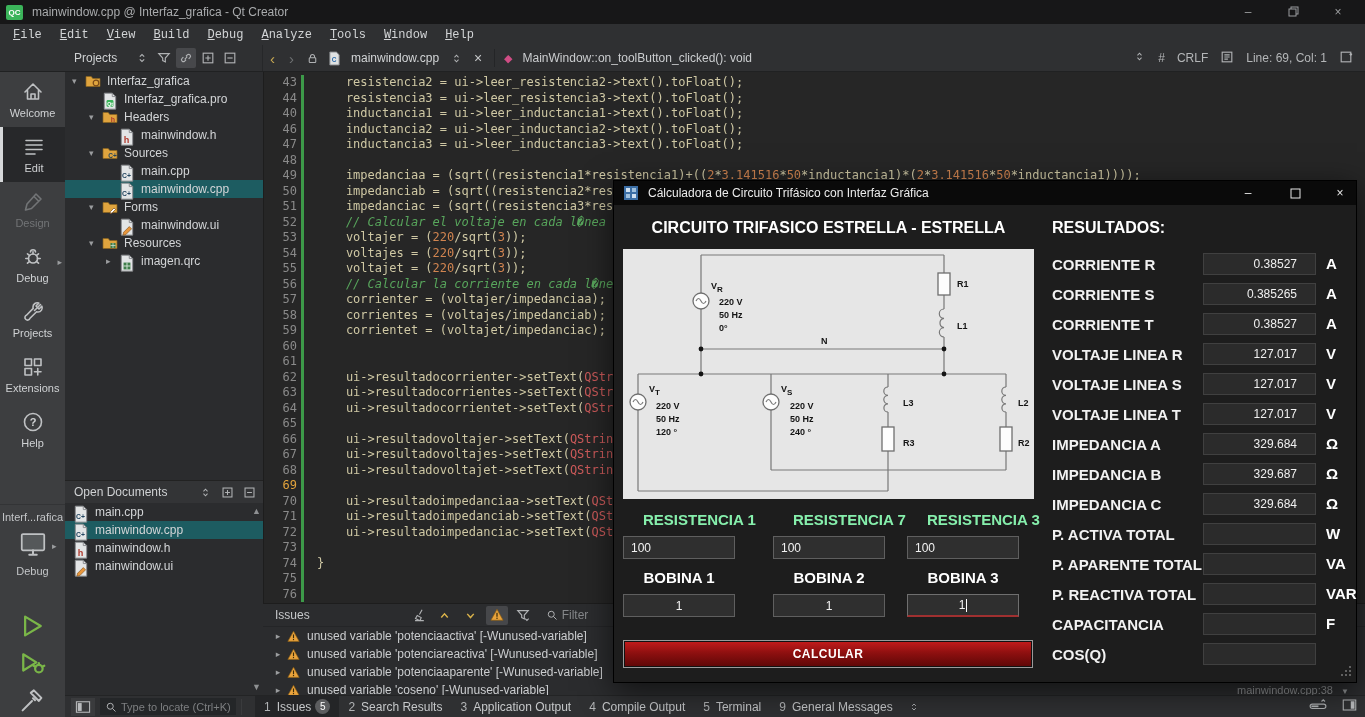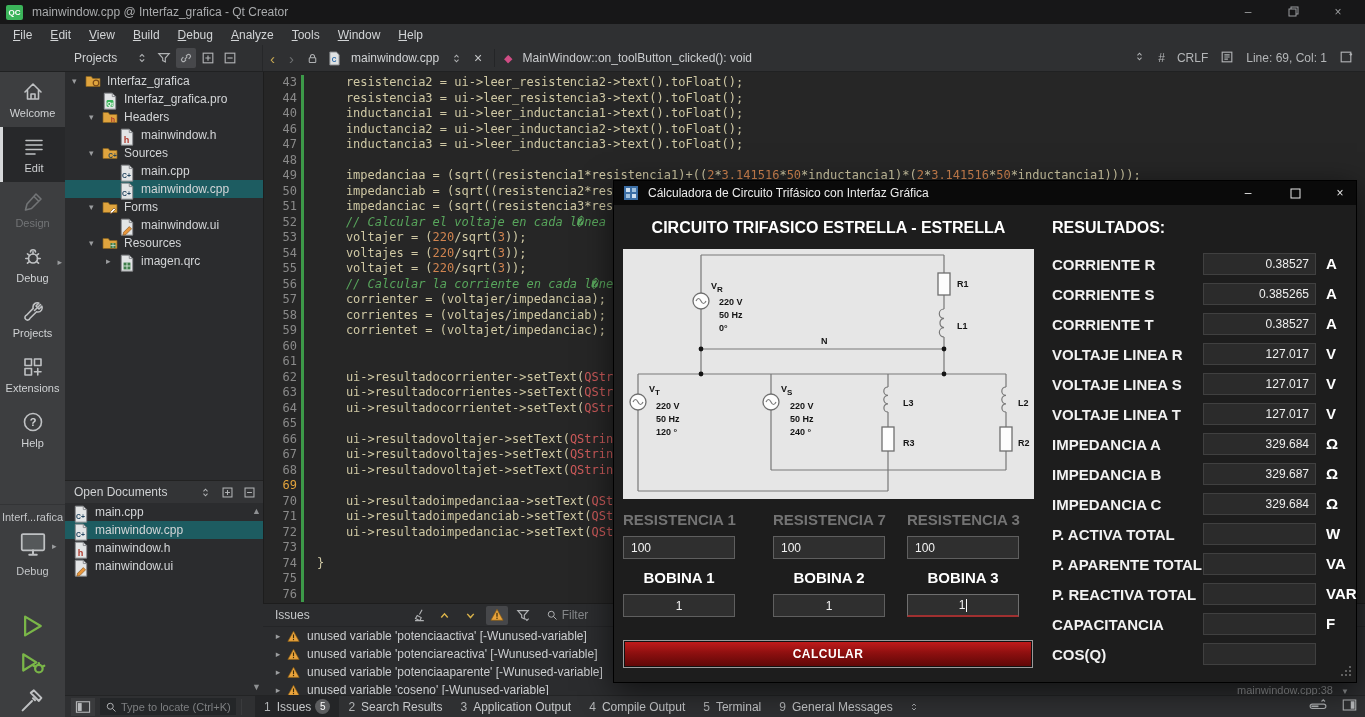--- a/index.html
+++ b/index.html
@@ -6,21 +6,21 @@
   html,body { background:#000; }
   body { font-family:"Liberation Sans","DejaVu Sans",sans-serif; }
   #app { position:relative; width:1365px; height:717px; background:#262626; overflow:hidden; }
 
   
   #titlebar { position:absolute; left:0; top:0; width:100%; height:24px; background:#171718; display:flex; align-items:center; }
   #qc-logo { width:17px; height:15px; margin-left:6px; background:#3bb45a; border-radius:2px; color:#fff; font-size:8px; font-weight:bold; display:flex; align-items:center; justify-content:center; }
   #win-title { color:#a9abad; font-size:12px; margin-left:9px; }
   .winbtn { position:absolute; top:1px; width:32px; height:21px; display:flex; align-items:center; justify-content:center; color:#9b9d9f; font-size:12px; }
   #menubar { position:absolute; left:0; top:24px; width:100%; height:21px; background:#2f3032; display:flex; align-items:center; padding-left:4px; }
-  .menu-item { display:inline-block; color:#d2d4d6; font-size:12px; padding:2px 9px; }
+  .menu-item { display:inline-block; color:#d2d4d6; font-size:12px; padding:2px 9px;font-family:Liberation Mono, monospace; }
   .menu-item::first-letter { text-decoration:underline; }
 
   #toolbar { position:absolute; left:0; top:45px; width:100%; height:27px; background:#2f3032; border-bottom:1px solid #202122; display:flex; align-items:center; }
   #pane-toolbar { position:absolute; left:65px; top:0; width:198px; height:26px; display:flex; align-items:center; border-right:1px solid #262729; }
   #pane-toolbar .lbl { color:#cfd1d3; font-size:12px; margin-left:9px; margin-right:14px; }
   .tbico { width:20px; height:20px; display:flex; align-items:center; justify-content:center; margin:0 1px; color:#b0b2b4; font-size:12px; }
   .tbico.boxed { background:#47484b; border-radius:2px; }
   #editor-toolbar { position:absolute; left:263px; top:0; right:0; height:26px; display:flex; align-items:center; }
   .navarr { color:#c8a952; font-size:15px; padding:0 7px; }
   .navarr.fwd { color:#6f7173; }
@@ -104,32 +104,32 @@
   .dbtn { position:absolute; top:0; width:34px; height:24px; display:flex; align-items:center; justify-content:center; color:#e8e8e8; font-size:12px; }
   #dlg-heading { position:absolute; left:9px; top:38px; width:411px; text-align:center; color:#fff; font-size:16px; font-weight:bold; }
   #results-heading { position:absolute; left:438px; top:38px; color:#fff; font-size:16px; font-weight:bold; }
   #circuit { position:absolute; left:9px; top:68px; width:411px; height:250px; background:#e6e6e6; }
   #circuit text { font-family:"Liberation Sans","DejaVu Sans",sans-serif; font-weight:bold; fill:#141414; font-size:9px; }
   .cw { fill:none; stroke:#787878; stroke-width:1.2; }
   .cc { fill:#fdfdfd; stroke:#6f6f6f; stroke-width:1.3; }
 
   #inputs-grid { position:absolute; left:9px; top:330px; width:411px; }
   .icol { position:absolute; top:0; width:112px; }
-  .ilabel { color:#737373; font-size:15px; font-weight:bold; white-space:nowrap; }
+  .ilabel { color:#86efac; font-size:15px; font-weight:bold; white-space:nowrap;margin-left:20px; }
   .blabel { color:#fff; font-size:15px; font-weight:bold; text-align:center; margin-top:10px; }
   .ifield { margin-top:8px; height:23px; background:#2f2f2f; border:1px solid #5f5f5f; color:#f2f2f2; font-size:12px; display:flex; align-items:center; padding:0 7px; }
   .ifield.centered { justify-content:center; }
   .ifield.focused { border-color:#6f6f6f; border-bottom:2px solid #a03030; }
   .caret { width:1px; height:13px; background:#fff; margin-left:1px; }
   #calc-btn { position:absolute; left:9px; top:459px; width:410px; height:28px; border:1px solid #9a9a9a; background:#111; padding:1px; }
   #calc-btn .inner { width:100%; height:100%; background:linear-gradient(180deg,#c11b1b 0%,#8e1010 45%,#600707 100%); display:flex; align-items:center; justify-content:center; color:#fff; font-weight:bold; font-size:12px; letter-spacing:.5px; }
   #results-rows { position:absolute; left:438px; top:72px; width:306px; }
   .rrow { position:relative; height:30px; }
   .rrow .rlabel { position:absolute; left:0; top:3px; color:#f2f2f2; font-size:15px; font-weight:bold; white-space:nowrap; }
-  .rrow .rfield { position:absolute; left:151px; top:0; width:113px; height:22px; background:#2b2b2b; border:1px solid #404040; color:#f0f0f0; font-size:12px; display:flex; align-items:center; justify-content:flex-end; padding-right:6px; }
+  .rrow .rfield { position:absolute; left:151px; top:0; width:113px; height:22px; background:#2b2b2b; border:1px solid #404040; color:#f0f0f0; font-size:12px; display:flex; align-items:center; justify-content:flex-end; padding-right:18px; }
   .rrow .runit { position:absolute; left:274px; top:2px; color:#fff; font-size:15px; font-weight:bold; }
   #dlg-grip { position:absolute; right:4px; bottom:4px; width:12px; height:12px; opacity:.55; }
 
   .s  { fill:none; stroke:#bfc1c3; stroke-width:1.6; stroke-linecap:round; stroke-linejoin:round; }
   .sg { fill:none; stroke:#7ab648; stroke-width:1.8; stroke-linecap:round; stroke-linejoin:round; }
   .s2 { fill:none; stroke:#b0b2b4; stroke-width:1.3; }
 </style>
 </head>
 <body>
 

